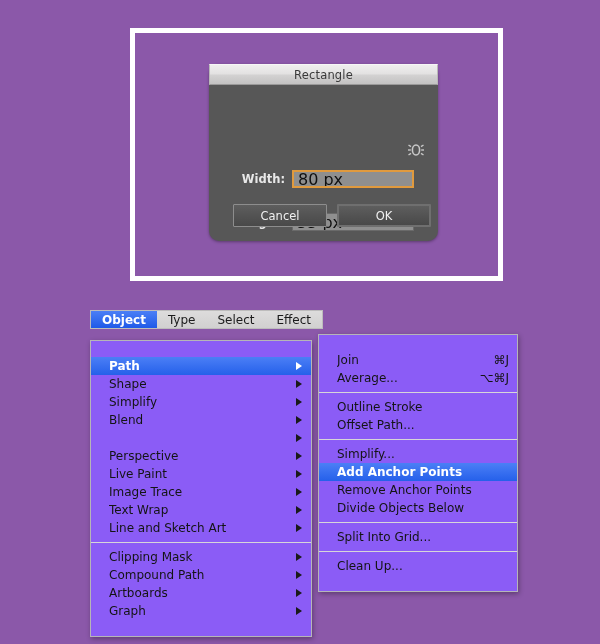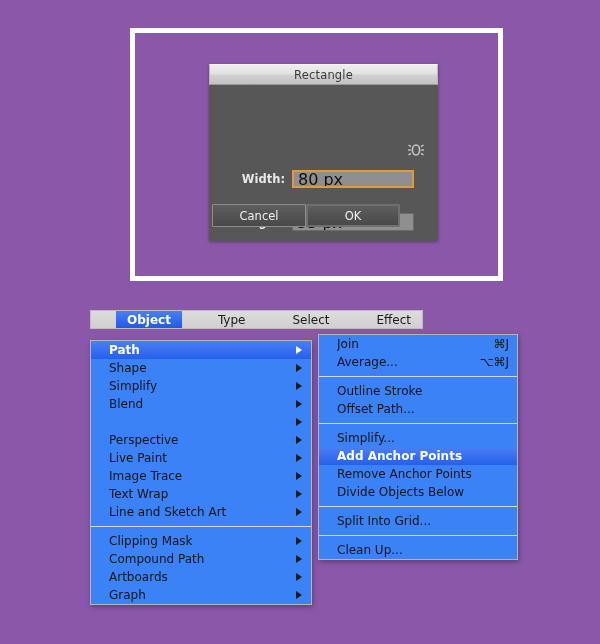--- a/index.html
+++ b/index.html
@@ -31,20 +31,21 @@
   
   #rectangle-dialog {
     position: absolute;
     left: 209px;
     top: 64px;
     width: 229px;
     height: 177px;
     background: #575757;
     box-sizing: border-box;
     box-shadow: 0 1px 3px rgba(0,0,0,0.35);
+    border-radius: 10px;
   }
   #dialog-titlebar {
     height: 21px;
     background: linear-gradient(to bottom, #efeeee 0%, #e2e1e1 48%, #d3d2d2 52%, #c3c2c2 100%);
     border-top: 1px solid #f6f6f6;
     border-left: 1px solid #b9b8b8;
     border-right: 1px solid #b9b8b8;
     border-bottom: 1px solid #9a9999;
     display: flex;
     align-items: center;
@@ -98,23 +99,24 @@
   }
   #constrain-link-icon {
     position: absolute;
     left: 196px;
     top: 54px;
     width: 22px;
     height: 22px;
   }
   #dialog-buttons {
     position: absolute;
-    left: 3px;
+    left: 24px;
     top: 119px;
     display: flex;
+    gap: 10px;
   }
   .dlg-button {
     width: 94px;
     height: 23px;
     background: linear-gradient(to bottom, #5e5e5e 0%, #535353 50%, #494949 100%);
     border: 1px solid #8d8d8d;
     color: #f0f0f0;
     font-size: 11.5px;
     font-family: "DejaVu Sans", "Liberation Sans", sans-serif;
     display: flex;
@@ -141,35 +143,34 @@
     box-sizing: border-box;
   }
   .menubar-item {
     padding: 0 11px;
     display: flex;
     align-items: center;
     font-size: 12px;
     color: #1b1b1b;
     white-space: nowrap;
     cursor: default;
-    margin-left: 25px;
   }
   .menubar-item.active {
     background: linear-gradient(to bottom, #4b7ff6 0%, #1f5ae8 100%);
     color: #ffffff;
     font-weight: bold;
   }
 
   
   .menu-panel {
     position: absolute;
-    background: #3b82f6;
+    background: #8b5cf6;
     border: 1px solid #b6b5b8;
     box-shadow: 1px 2px 5px rgba(0,0,0,0.32);
-    padding: 0 0;
+    padding: 16px 0;
     box-sizing: border-box;
   }
   #object-menu {
     left: 90px;
     top: 340px;
     width: 222px;
   }
   #path-submenu {
     left: 318px;
     top: 334px;

